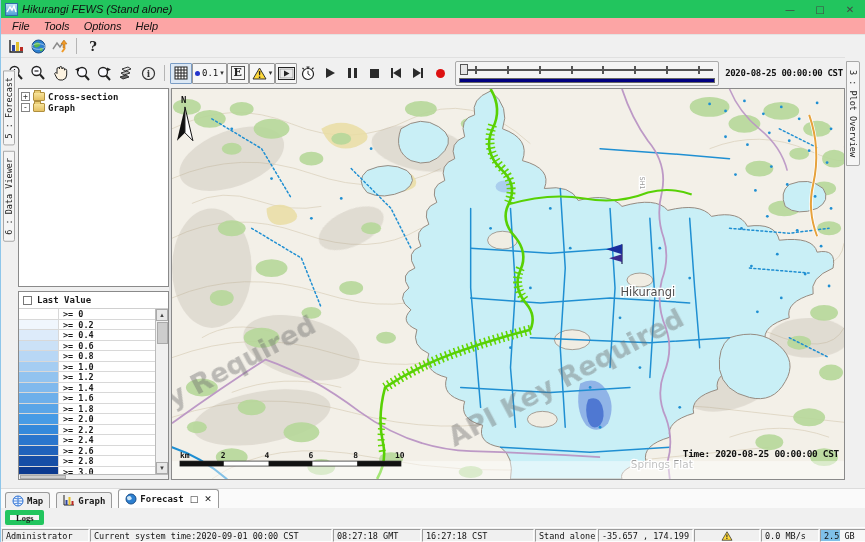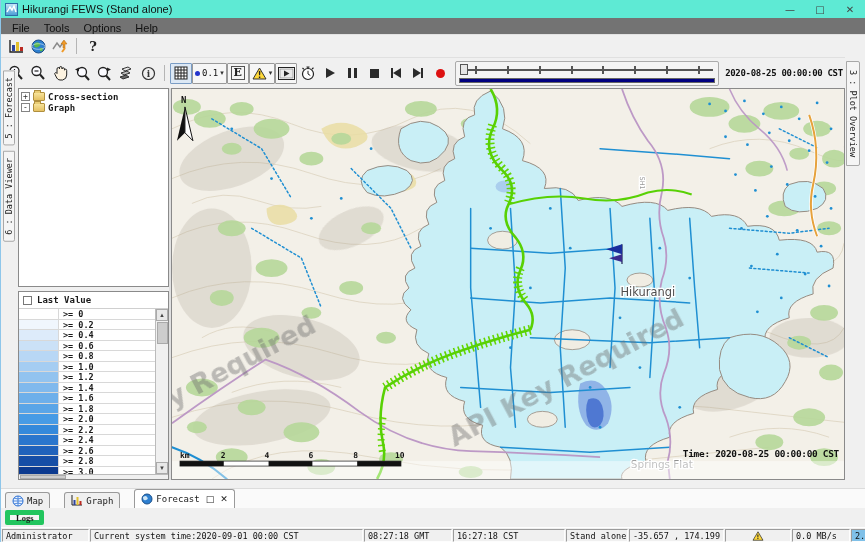--- a/index.html
+++ b/index.html
@@ -1,28 +1,28 @@
 <!DOCTYPE html>
 <html><head>
 <meta charset="utf-8">
 <style>
   html,body{margin:0;padding:0;background:#d9d9d9;}
   *{box-sizing:border-box;}
   .app{width:865px;height:542px;background:#f0f0f0;position:relative;display:flex;flex-direction:column;
        font-family:"Liberation Sans",sans-serif;border-left:1px solid #8ec6ea;overflow:hidden;}
   
-  .titlebar{height:18px;background:#5eead4;display:flex;align-items:center;padding-left:4px;flex:none;}
+  .titlebar{height:18px;background:#22c55e;display:flex;align-items:center;padding-left:4px;flex:none;font-style:italic;}
   .app-icon{width:13px;height:13px;border:1px solid #2d6da8;background:linear-gradient(#bfe2f5,#4e9fd6);
             display:flex;align-items:center;justify-content:center;margin-right:4px;}
   .title-text{font-size:11px;color:#111;}
   .win-controls{margin-left:auto;display:flex;}
   .win-btn{width:30px;height:18px;display:flex;align-items:center;justify-content:center;
            font-size:10px;color:#444;font-family:"DejaVu Sans",sans-serif;}
   
-  .menubar{height:17px;background:#737373;display:flex;align-items:flex-end;padding-left:4px;flex:none;border-bottom:1px solid #e3e3e3;}
+  .menubar{height:17px;background:#fca5a5;display:flex;align-items:center;padding-left:4px;flex:none;border-bottom:1px solid #e3e3e3;font-style:italic;}
   .menu-item{font-size:11px;color:#111;padding:0 7px;}
   
   .toolbar1{height:22px;display:flex;align-items:center;padding-left:4px;flex:none;background:#f0f0f0;}
   .toolbar2{height:31px;display:flex;align-items:center;padding:0 2px 0 4px;flex:none;background:#f0f0f0;border-top:1px solid #e0e0e0;}
   .tb-btn{width:22px;height:20px;display:flex;align-items:center;justify-content:center;flex:none;background:transparent;}
   .tb-btn.boxed{border:1px solid #9a9a9a;background:#f6f6f6;border-radius:1px;height:21px;}
   .tb-btn.pressed{border:1px solid #7a9cc4;background:#dce8f5;border-radius:1px;height:21px;}
   .tb-sep{width:1px;height:16px;background:#b5b5b5;margin:0 5px;flex:none;}
   .help-q{font-size:13px;font-weight:bold;color:#222;font-family:"DejaVu Serif",serif;}
   .dd-btn{display:flex;align-items:center;border:1px solid #9a9a9a;background:#f6f6f6;height:21px;padding:0 2px;flex:none;border-radius:1px;}
@@ -95,22 +95,22 @@
   .scroll-spacer{flex:1;}
   .hscroll{height:5px;background:#f0f0f0;border-top:1px solid #bbb;flex:none;display:flex;}
   .hthumb{width:46px;height:4px;background:#cdcdcd;border:1px solid #aaa;margin-left:1px;}
   .splitter{width:2px;background:#e0e0e0;flex:none;}
   .map-wrap{flex:1;position:relative;border:1px solid #8a8a8a;background:#f3f0e8;overflow:hidden;}
   .map-wrap svg{position:absolute;inset:0;width:100%;height:100%;}
   
   .below-gap{height:8px;flex:none;background:#f0f0f0;}
   .bottom-tabs{height:20px;flex:none;background:#fafafa;display:flex;align-items:flex-end;padding-left:4px;border-top:1px solid #dcdcdc;}
   .b-tab{display:flex;align-items:center;gap:3px;border:1px solid #9a9a9a;border-bottom:none;border-radius:3px 3px 0 0;
-         background:#f0f0f0;height:16px;padding:0 6px;margin-right:14px;font-family:"DejaVu Sans Mono",monospace;
-         font-size:9px;font-weight:normal;color:#1a1a1a;}
+         background:#f0f0f0;height:16px;padding:0 6px;margin-right:6px;font-family:"DejaVu Sans Mono",monospace;
+         font-size:9px;font-weight:bold;color:#1a1a1a;}
   .b-tab.active{height:19px;background:#ffffff;}
   .tab-glyph{font-size:9px;color:#222;margin-left:3px;font-family:"DejaVu Sans",sans-serif;}
   .logs-row{height:19px;flex:none;background:#f0f0f0;display:flex;align-items:center;padding-left:4px;}
   .logs-btn{border:5px solid #22c55e;background:#f5f5f5;border-radius:2px;height:15px;padding:0 6px;
             font-family:Liberation Serif, serif;font-size:8.5px;font-weight:bold;color:#1a1a1a;display:flex;align-items:center;}
   
   .statusbar{height:15px;flex:none;display:flex;background:#f0f0f0;border-top:1px solid #fff;}
   .status-cell{border:1px solid;border-color:#9b9b9b #fdfdfd #fdfdfd #9b9b9b;height:13px;margin:1px 0 0 1px;
                font-family:"DejaVu Sans Mono",monospace;font-size:8.5px;color:#111;display:flex;align-items:center;
                padding:0 3px;white-space:nowrap;overflow:hidden;flex:none;}
@@ -682,21 +682,21 @@
       <span class="tab-glyph">✕</span>
     </span>
   </div>
 
   <div class="logs-row">
     <span class="logs-btn">Logs</span>
   </div>
 
   <div class="statusbar">
     <span class="status-cell" style="width:87px">Administrator</span>
-    <span class="status-cell" style="width:273px">Current system time:2020-09-01 00:00 CST</span>
+    <span class="status-cell" style="width:242px">Current system time:2020-09-01 00:00 CST</span>
     <span class="status-cell" style="width:88px">08:27:18 GMT</span>
     <span class="status-cell" style="width:112px">16:27:18 CST</span>
     <span class="status-cell" style="width:62px">Stand alone</span>
     <span class="status-cell" style="width:95px">-35.657 , 174.199</span>
     <span class="status-cell" style="width:66px;justify-content:center">
       <svg width="12" height="10" viewBox="0 0 15 13" class="icon16">
           <path d="M7.5,1 L14,12 H1 Z" fill="#ffd93a" stroke="#333" stroke-width="1"></path>
           <text x="7.5" y="10.5" text-anchor="middle" font-size="8" font-weight="bold" fill="#222" font-family="DejaVu Sans,sans-serif">!</text>
         </svg>
     </span>

